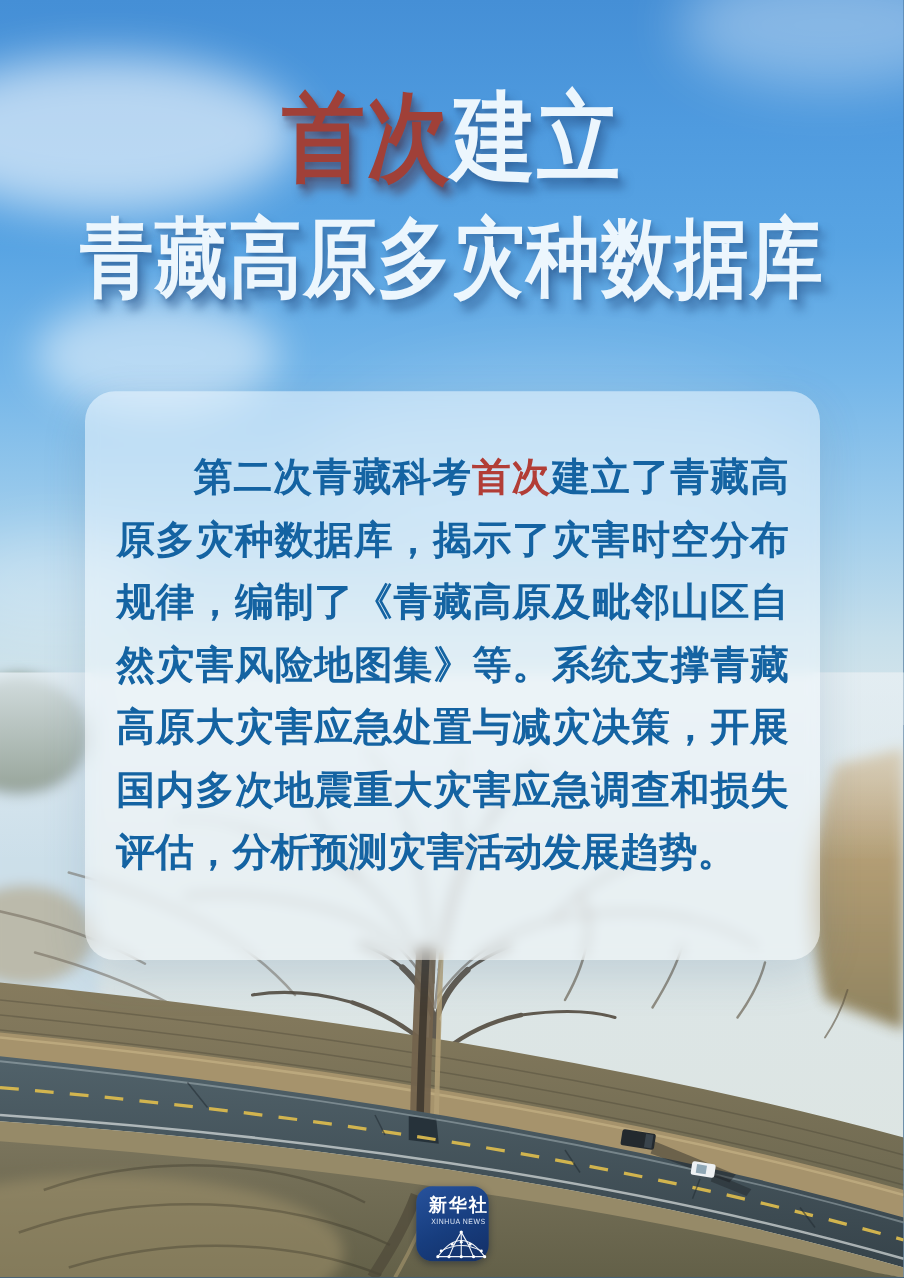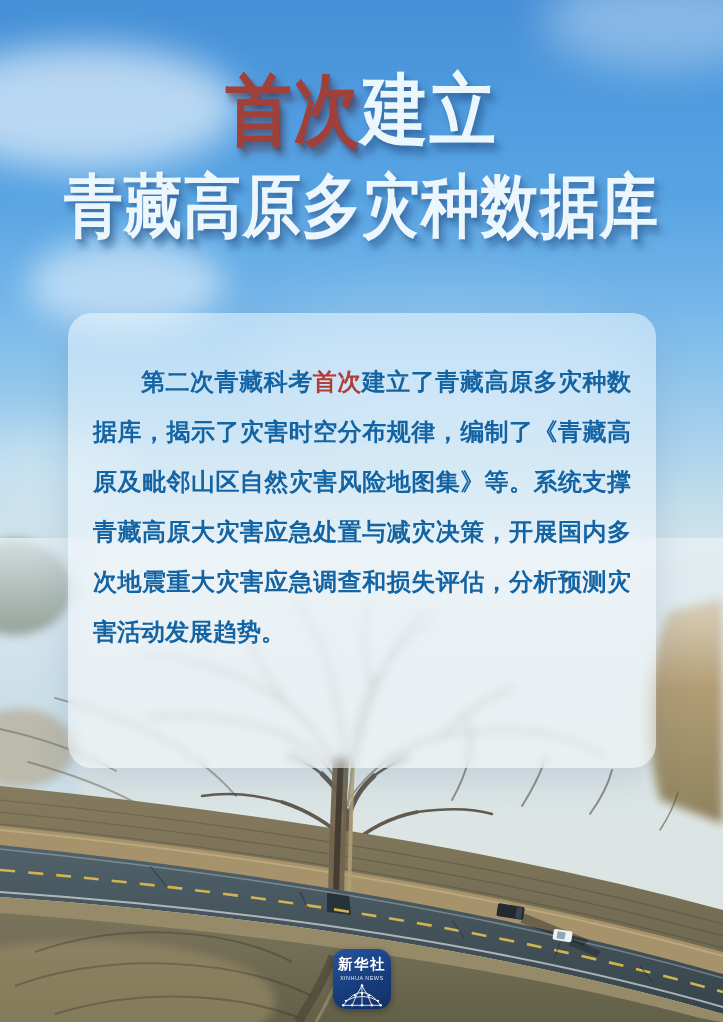--- a/index.html
+++ b/index.html
@@ -30,21 +30,21 @@
   
   .frost-box{
     position:absolute;left:68px;top:313px;width:588px;height:455px;
     border-radius:24px;background:rgba(243,250,254,.52);
     box-shadow:0 12px 34px rgba(70,110,150,.18);
     backdrop-filter:blur(5px) saturate(1.05);
     -webkit-backdrop-filter:blur(5px) saturate(1.05);
     box-sizing:border-box;padding:44px 25px 0;
   }
   .article{
-    margin:0;font-weight:700;font-size:24px;line-height:50px;
+    margin:0;font-weight:700;font-size:31px;line-height:50px;
     color:#1463a2;text-align:justify;text-indent:2em;
     font-family:"Liberation Sans","DejaVu Sans",sans-serif;
     word-break:break-all;
   }
   .article .hl{color:#b23d36;}
   
   .title{
     position:absolute;left:0;right:0;top:62px;text-align:center;
     transform:scaleX(.85);transform-origin:50% 0;
     font-family:"Liberation Serif","DejaVu Serif",serif;font-weight:700;
@@ -52,21 +52,21 @@
     text-shadow:6px 8px 8px rgba(38,78,132,.55), 2px 3px 3px rgba(38,78,132,.3);
   }
   .t1{font-size:78px;line-height:98px;letter-spacing:2px;}
   .t2{font-size:69px;line-height:86px;margin-top:4px;letter-spacing:1px;}
   .title .red{color:#a04038;text-shadow:6px 8px 8px rgba(70,40,60,.55), 2px 3px 3px rgba(70,40,60,.3);}
   
   .logo{
     position:absolute;left:333px;top:949px;width:58px;height:60px;
     border-radius:13px;
     background:linear-gradient(155deg,#27529c 0%,#173d7e 55%,#132f66 100%);
-    display:flex;flex-direction:column;align-items:center;
+    display:flex;flex-direction:column;align-items:flex-end;
     box-shadow:0 2px 6px rgba(10,20,40,.4);
   }
   .logo-cn{font-size:14.5px;font-weight:700;letter-spacing:1.5px;color:#ffffff;margin-top:6px;white-space:nowrap;}
   .logo-en{font-size:6px;letter-spacing:.5px;color:#dfe8f6;margin-top:1px;transform:scaleX(.92);white-space:nowrap;}
   .dome{margin-top:2px;}
 </style>
 </head>
 <body>
 
 <div class="stage">

